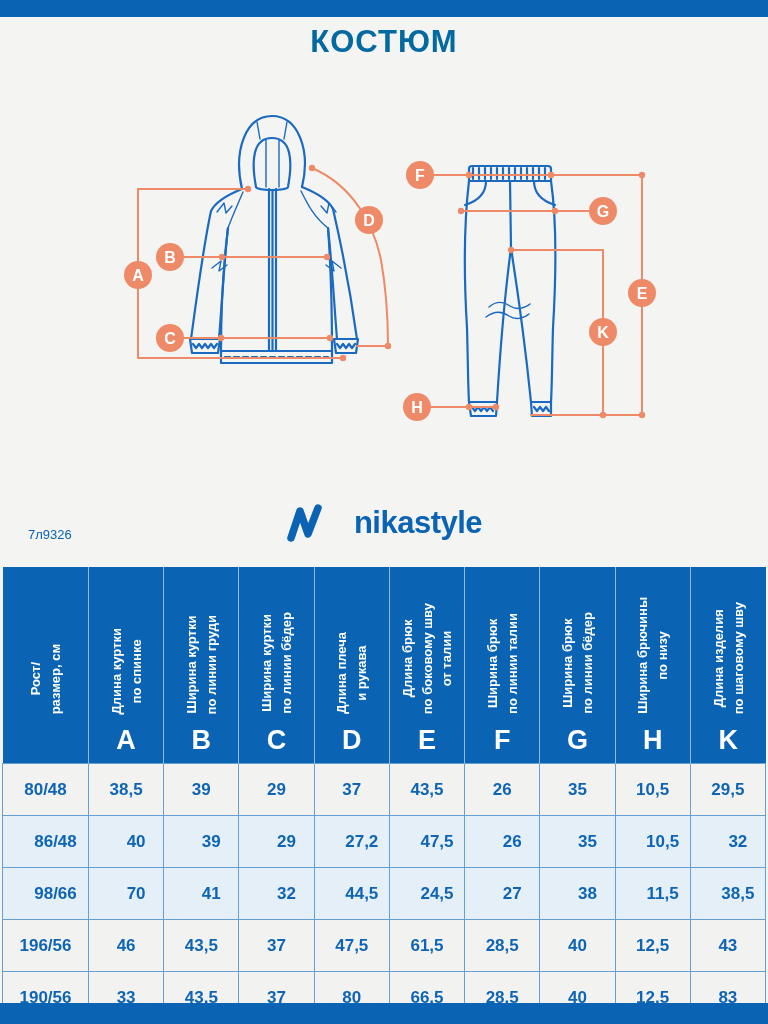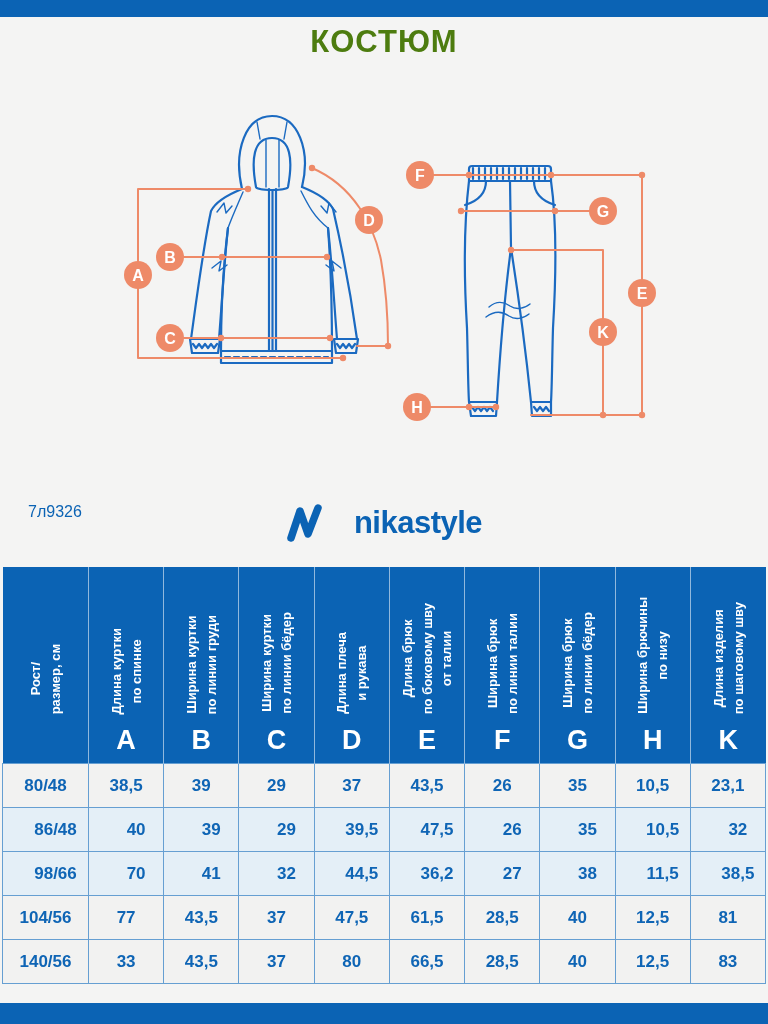--- a/index.html
+++ b/index.html
@@ -6,30 +6,30 @@
   body { font-family: "Liberation Sans", sans-serif; background: #e9e9e9; }
   .page {
     position: relative; width: 768px; height: 1024px;
     background: #f4f4f3; overflow: hidden; margin: 0 auto;
   }
   .topbar, .bottombar { position: absolute; left: 0; width: 768px; background: #0b63b4; }
   .topbar { top: 0; height: 17px; }
   .bottombar { top: 1003px; height: 21px; }
   .title {
     position: absolute; top: 24px; left: 0; width: 768px;
-    text-align: center; color: #4d7c0f; font-size: 31px; font-weight: 800;
+    text-align: center; color: #0369a1; font-size: 31px; font-weight: 800;
     letter-spacing: 1px;
   }
   .diagram { position: absolute; top: 88px; left: 0; }
   .logo-row {
     position: absolute; top: 500px; left: 0; width: 768px; height: 46px;
     display: flex; align-items: center; justify-content: center; gap: 28px;
   }
   .logo-text { color: #0b63b4; font-size: 31px; font-weight: 700; letter-spacing: -0.5px; }
-  .article { position: absolute; top: 503px; left: 28px; color: #0b63b4; font-size: 16px; }
+  .article { position: absolute; top: 527px; left: 28px; color: #0b63b4; font-size: 13px; }
 
   table.size-table {
     position: absolute; top: 567px; left: 2px; width: 764px;
     border-collapse: collapse; table-layout: fixed;
   }
   .size-table th {
     background: #0b63b4; padding: 0; vertical-align: bottom;
   }
   .size-table th + th { border-left: 1px solid rgba(255,255,255,0.55); }
   .hlbl {
@@ -40,21 +40,21 @@
     writing-mode: vertical-rl; transform: rotate(180deg);
     color: #fff; font-size: 13px; font-weight: 700; line-height: 1.5;
     white-space: nowrap;
   }
   .vtext span { display: block; }
   .hletter {
     height: 46px; display: flex; align-items: center; justify-content: center;
     color: #fff; font-size: 27px; font-weight: 700;
   }
   .size-table td {
-    height: 44px; border: 1px solid #669fd2; text-align: center;
+    height: 52px; border: 1px solid #669fd2; text-align: center;
     color: #0f65b5; font-size: 17px; font-weight: 700; background: #f2f2f1;
   }
   tr.tint td { background: #e4eff7; padding-left: 20px; }
 
   .draw { stroke: #1b6ac1; stroke-width: 2.2; fill: none; stroke-linecap: round; stroke-linejoin: round; }
   .thin { stroke-width: 1.4; }
   .meas { stroke: #ee8a68; stroke-width: 2; fill: none; stroke-linecap: round; stroke-linejoin: round; }
   .dot  { fill: #ee8a68; stroke: none; }
   .badge { fill: #ee8a68; stroke: none; }
   .badge-letter { fill: #ffffff; font-size: 16px; font-weight: 700; text-anchor: middle; font-family: "Liberation Sans", sans-serif; }
@@ -294,60 +294,60 @@
       <tr>
         <td>80/48</td>
           <td>38,5</td>
           <td>39</td>
           <td>29</td>
           <td>37</td>
           <td>43,5</td>
           <td>26</td>
           <td>35</td>
           <td>10,5</td>
-          <td>23,1</td>
+          <td>29,5</td>
       </tr>
       <tr class="tint">
         <td>86/48</td>
           <td>40</td>
           <td>39</td>
           <td>29</td>
-          <td>39,5</td>
+          <td>27,2</td>
           <td>47,5</td>
           <td>26</td>
           <td>35</td>
           <td>10,5</td>
           <td>32</td>
       </tr>
       <tr class="tint">
         <td>98/66</td>
           <td>70</td>
           <td>41</td>
           <td>32</td>
           <td>44,5</td>
-          <td>36,2</td>
+          <td>24,5</td>
           <td>27</td>
           <td>38</td>
           <td>11,5</td>
           <td>38,5</td>
       </tr>
       <tr>
-        <td>104/56</td>
-          <td>77</td>
+        <td>196/56</td>
+          <td>46</td>
           <td>43,5</td>
           <td>37</td>
           <td>47,5</td>
           <td>61,5</td>
           <td>28,5</td>
           <td>40</td>
           <td>12,5</td>
-          <td>81</td>
+          <td>43</td>
       </tr>
       <tr>
-        <td>140/56</td>
+        <td>190/56</td>
           <td>33</td>
           <td>43,5</td>
           <td>37</td>
           <td>80</td>
           <td>66,5</td>
           <td>28,5</td>
           <td>40</td>
           <td>12,5</td>
           <td>83</td>
       </tr>

